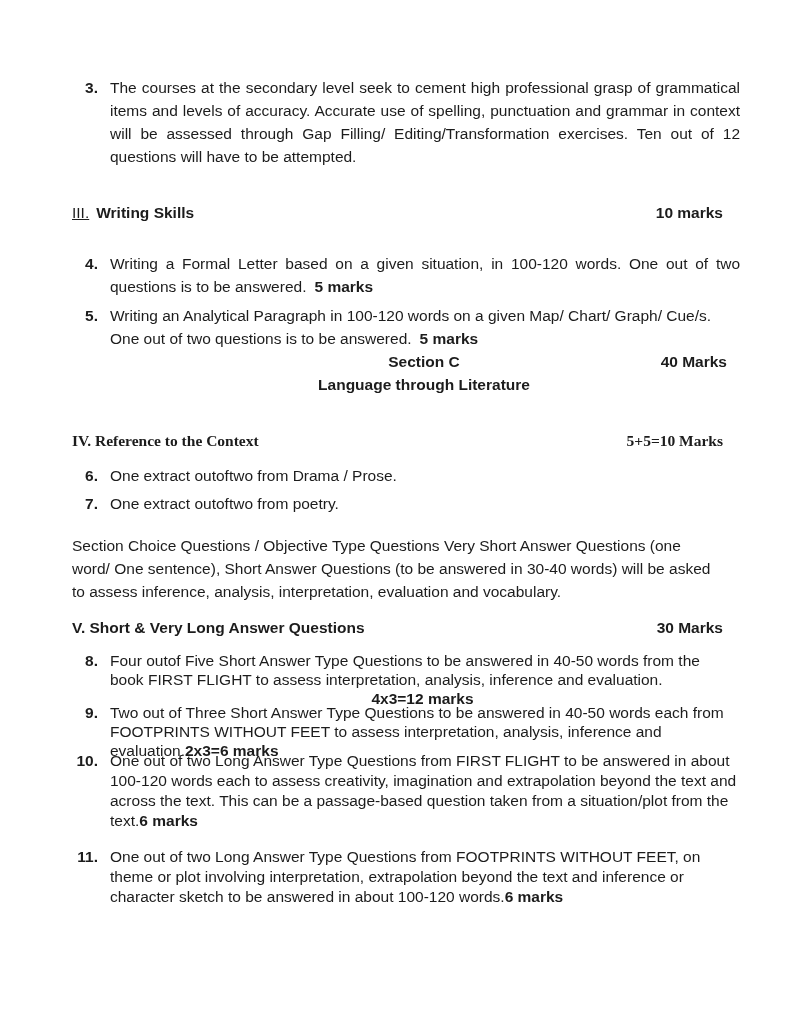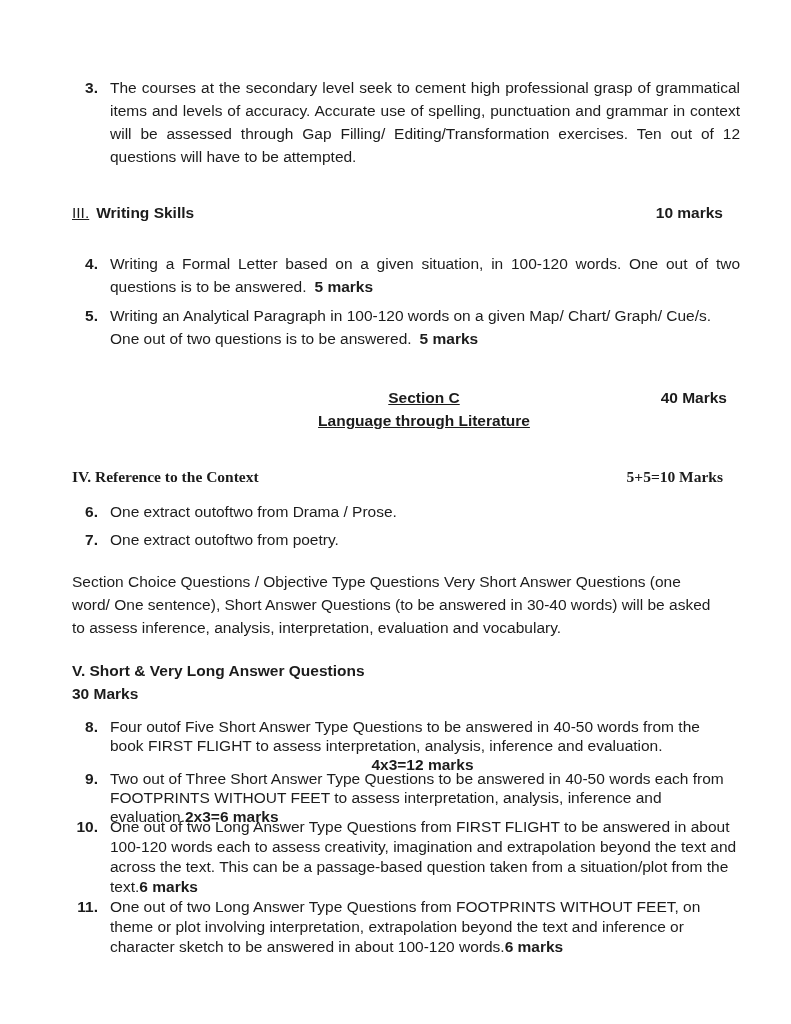--- a/index.html
+++ b/index.html
@@ -76,21 +76,21 @@
   <div class="item lh23" style="margin-top:6px;">
     <span class="num">5.</span>
     <div class="txt">
       <div class="ln">Writing an Analytical Paragraph in 100-120 words on a given Map/ Chart/ Graph/ Cue/s.</div>
       <div class="ln">
         <span>One out of two questions is to be answered.</span><span class="b marks-inline">5 marks</span>
       </div>
     </div>
   </div>
 
-  <div class="secwrap lh23" style="margin-top:36px;text-decoration:underline;">
+  <div class="secwrap lh23" style="">
     <div class="centerln b">Section C</div>
     <span class="b secmarks">40 Marks</span>
     <div class="centerln b">Language through Literature</div>
   </div>
 
   <div class="heading lh23" style="margin-top:33px;font-family:Liberation Serif, serif;">
     <span class="b hleft">IV. Reference to the Context</span>
     <span class="b hmarks">5+5=10 Marks</span>
   </div>
 
@@ -107,21 +107,21 @@
       <div class="ln">One extract outoftwo from poetry.</div>
     </div>
   </div>
 
   <div class="lh23" style="margin-top:19px;">
     <div class="ln">Section Choice Questions / Objective Type Questions Very Short Answer Questions (one</div>
     <div class="ln">word/ One sentence), Short Answer Questions (to be answered in 30-40 words) will be asked</div>
     <div class="ln">to assess inference, analysis, interpretation, evaluation and vocabulary.</div>
   </div>
 
-  <div class="heading lh23" style="margin-top:20px;flex-direction:column;">
+  <div class="heading lh23" style="margin-top:13px;">
     <span class="b hleft">V. Short &amp; Very Long Answer Questions</span>
     <span class="b hmarks">30 Marks</span>
   </div>
 
   <div class="item lh19" style="margin-top:12px;">
     <span class="num">8.</span>
     <div class="txt">
       <div class="ln">Four outof Five Short Answer Type Questions to be answered in 40-50 words from the</div>
       <div class="ln">book FIRST FLIGHT to assess interpretation, analysis, inference and evaluation.</div>
       <div class="ln rightline b">4x3=12 marks</div>
@@ -146,21 +146,21 @@
       <div class="ln">One out of two Long Answer Type Questions from FIRST FLIGHT to be answered in about</div>
       <div class="ln">100-120 words each to assess creativity, imagination and extrapolation beyond the text and</div>
       <div class="ln">across the text. This can be a passage-based question taken from a situation/plot from the</div>
       <div class="ln split pr83">
         <span>text.</span>
           <span class="b">6 marks</span>
       </div>
     </div>
   </div>
 
-  <div class="item lh20" style="margin-top:0;">
+  <div class="item lh20" style="margin-top:16px;">
     <span class="num">11.</span>
     <div class="txt">
       <div class="ln">One out of two Long Answer Type Questions from FOOTPRINTS WITHOUT FEET, on</div>
       <div class="ln">theme or plot involving interpretation, extrapolation beyond the text and inference or</div>
       <div class="ln split pr18">
         <span>character sketch to be answered in about 100-120 words.</span>
           <span class="b">6 marks</span>
       </div>
     </div>
   </div>

